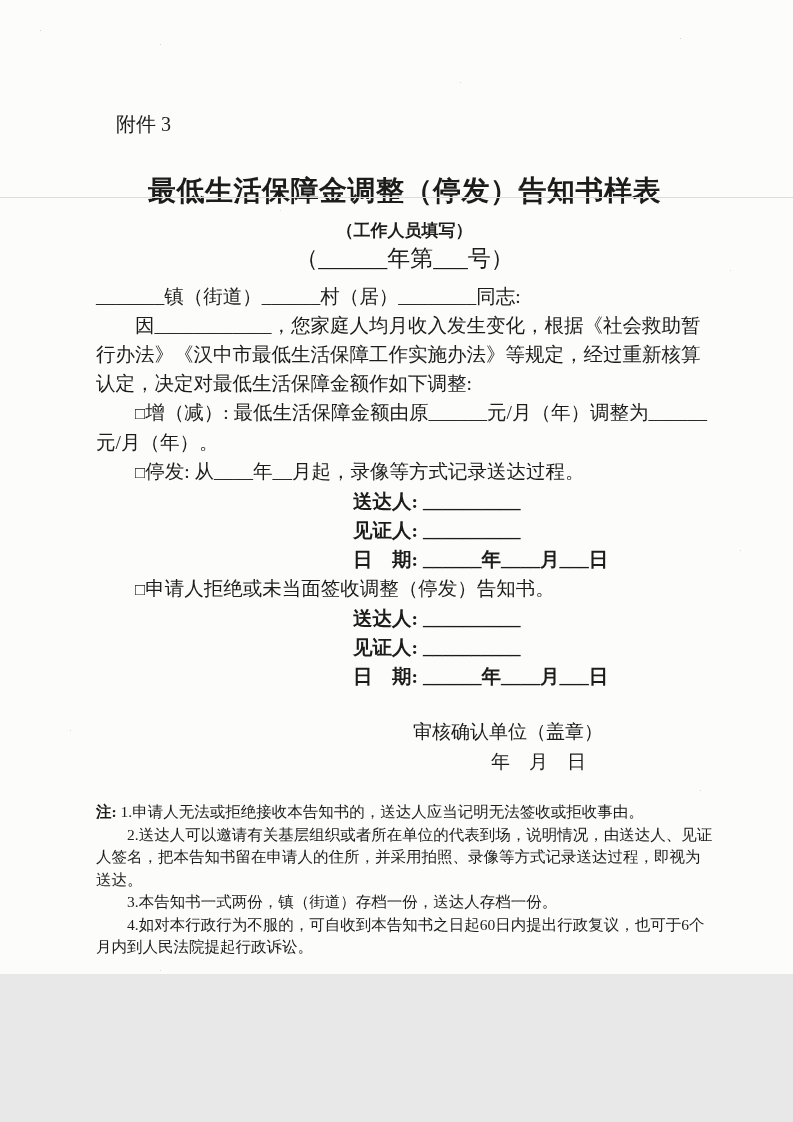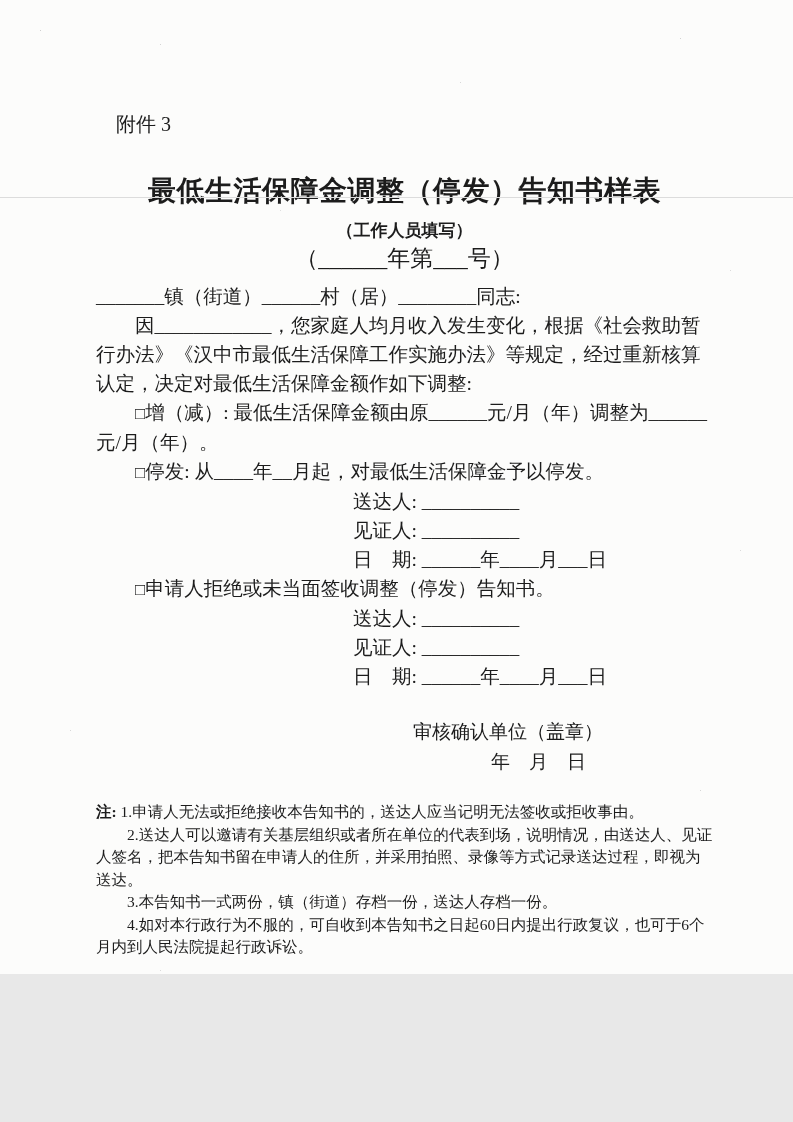--- a/index.html
+++ b/index.html
@@ -45,21 +45,21 @@
     margin-top:7px;text-align:center;
     font-size:23px;line-height:21px;
   }
   .body{
     margin:13px 90px 0 88px;
     font-size:19.5px;line-height:29px;
   }
   .body p{margin:0;}
   .indent{text-indent:2em;}
   .cb{font-size:17px;}
-  .sign-block{margin-left:257px;}
+  .sign-block{margin-left:257px;font-weight:bold;}
   .sign-block p{margin:0;}
   .stamp-unit{
     margin:26px 0 0 405px;
     font-size:19px;line-height:30px;
   }
   .stamp-date{
     margin:0 0 0 483px;
     font-size:19px;line-height:30px;
   }
   .notes{
@@ -87,21 +87,21 @@
   <div class="subtitle">（工作人员填写）</div>
   <div class="docnum">（______年第___号）</div>
 
   <div class="body">
     <p>_______镇（街道）______村（居）________同志:</p>
 
     <p class="indent">因____________，您家庭人均月收入发生变化，根据《社会救助暂行办法》《汉中市最低生活保障工作实施办法》等规定，经过重新核算认定，决定对最低生活保障金额作如下调整:</p>
 
     <p class="indent"><span class="cb">□</span><span>增（减）: 最低生活保障金额由原______元/月（年）调整为______元/月（年）。</span></p>
 
-    <p class="indent"><span class="cb">□</span><span>停发: 从____年__月起，对最低生活保障金予以停发。</span></p>
+    <p class="indent"><span class="cb">□</span><span>停发: 从____年__月起，录像等方式记录送达过程。</span></p>
 
 
 
     <div class="sign-block">
       <p><span>送达人: </span><span>__________</span></p>
       <p><span>见证人: </span><span>__________</span></p>
       <p><span>日　期: </span><span>______年____月___日</span></p>
     </div>
 
     <p class="indent"><span class="cb">□</span><span>申请人拒绝或未当面签收调整（停发）告知书。</span></p>

